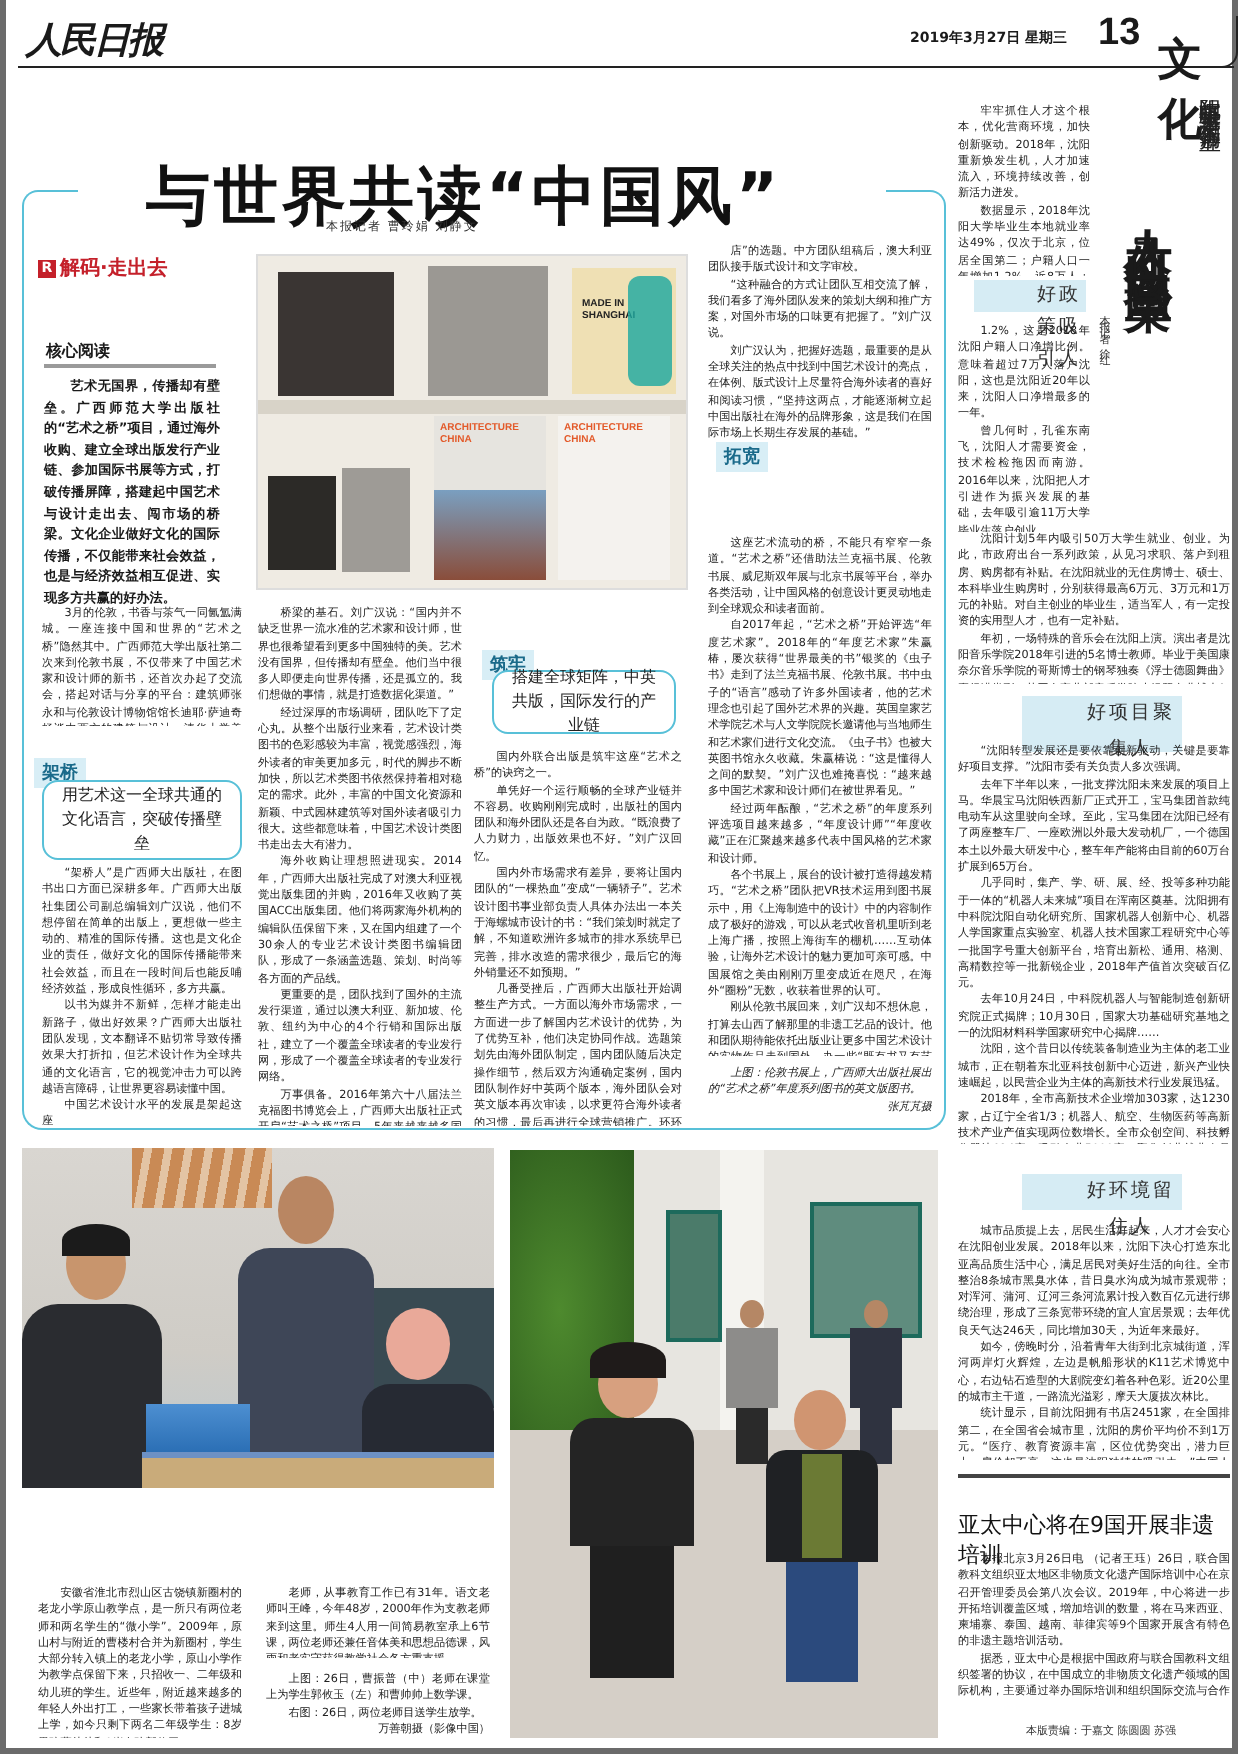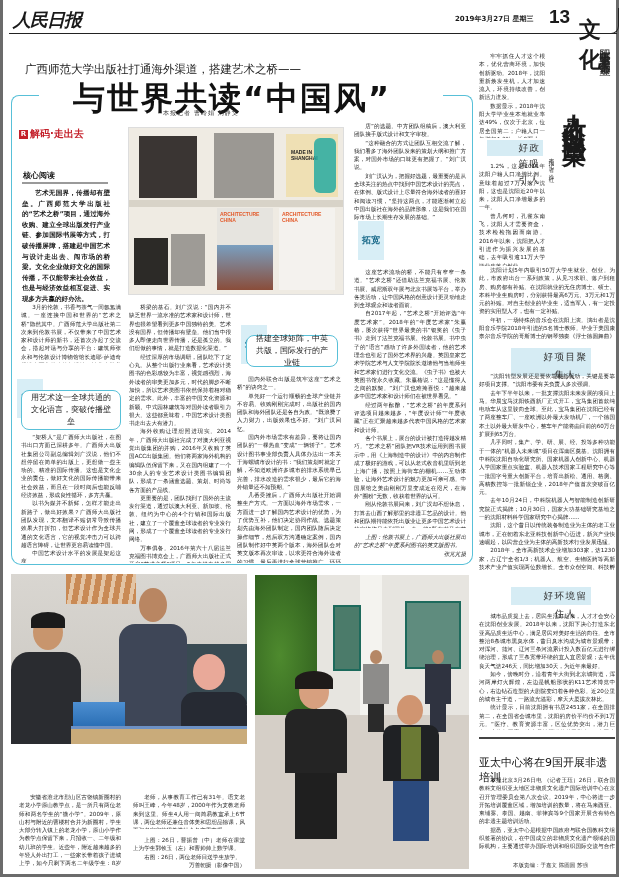--- a/index.html
+++ b/index.html
@@ -33,21 +33,21 @@
   
   .books-photo { position: absolute; left: 125px; top: 127px; width: 216px; height: 168px; background: #efebe3; border: 1px solid #ddd; overflow: hidden; }
   .shelf { position: absolute; left: 0; width: 100%; height: 7px; background: #d8d3c8; }
   .book { position: absolute; }
 
   
   .col { position: absolute; font-size: 5.6px; line-height: 8.3px; text-align: justify; color: #222; overflow: hidden; font-family: "DejaVu Sans", sans-serif; }
   .col p { text-indent: 2em; }
 
   .subhead-box { position: absolute; border: 1.2px solid #58c0d8; border-radius: 8px; background: #fff; display: flex; align-items: center; justify-content: center; text-align: center; font-size: 8px; font-family: "DejaVu Sans", sans-serif; color: #222; line-height: 12px; padding: 2px 6px; }
-  .subhead-tag { position: absolute; background: #d8eef6; color: #1a6a8a; font-size: 9px; font-family: Liberation Serif, serif; font-weight: bold; padding: 13px 4px; }
+  .subhead-tag { position: absolute; background: #d8eef6; color: #1a6a8a; font-size: 9px; font-family: Liberation Serif, serif; font-weight: bold; padding: 1px 4px; }
   .vert-kicker { position: absolute; left: 594px; top: 40px; width: 14px; font-size: 11px; font-family: "DejaVu Sans", sans-serif; color: #222; line-height: 13px; writing-mode: vertical-rl; letter-spacing: 1px; }
   .vert-title { position: absolute; left: 556px; top: 95px; width: 30px; font-size: 24px; font-family: "DejaVu Sans", sans-serif; font-weight: bold; writing-mode: vertical-rl; letter-spacing: 4px; line-height: 30px; }
   .vert-byline { position: absolute; left: 543px; top: 153px; width: 10px; font-size: 5.5px; writing-mode: vertical-rl; letter-spacing: 3px; color: #333; }
   .box-head { position: absolute; background: #d6ecf4; color: #333; font-size: 9.5px; font-family: "DejaVu Sans", sans-serif; text-align: center; letter-spacing: 1.5px; padding-left: 29px; }
 
   .hrule { position: absolute; left: 476px; top: 737px; width: 136px; height: 2px; background: #444; }
   .news-title { position: absolute; left: 476px; top: 755px; font-size: 11px; font-family: "DejaVu Sans", sans-serif; color: #111; }
 
   
   .photo1 { position: absolute; left: 8px; top: 574px; width: 236px; height: 170px; overflow: hidden; background: linear-gradient(180deg,#d9d6d1 0%,#cfccc6 60%,#b9c7cf 100%); }
@@ -61,21 +61,20 @@
 <div class="page">
 
   <div class="masthead">
     <div class="logo">人民日报</div>
     <div class="dateline">2019年3月27日 星期三</div>
     <div class="pagenum">13</div>
     <div class="section-name">文化</div>
     <div class="mast-curve"></div>
   </div>
 
-  <div class="kicker">广西师范大学出版社打通海外渠道，搭建艺术之桥——</div>
   <div class="headline">与世界共读“中国风”</div>
   <div class="frame-top-left"></div>
   <div class="frame-top-right"></div>
   <div class="feature-frame-bottom"></div>
   <div class="byline">本报记者  曹玲娟  刘静文</div>
 
   <div class="series-tag">
     <span class="r-icon">R</span>
     <span>解码·走出去</span>
   </div>

